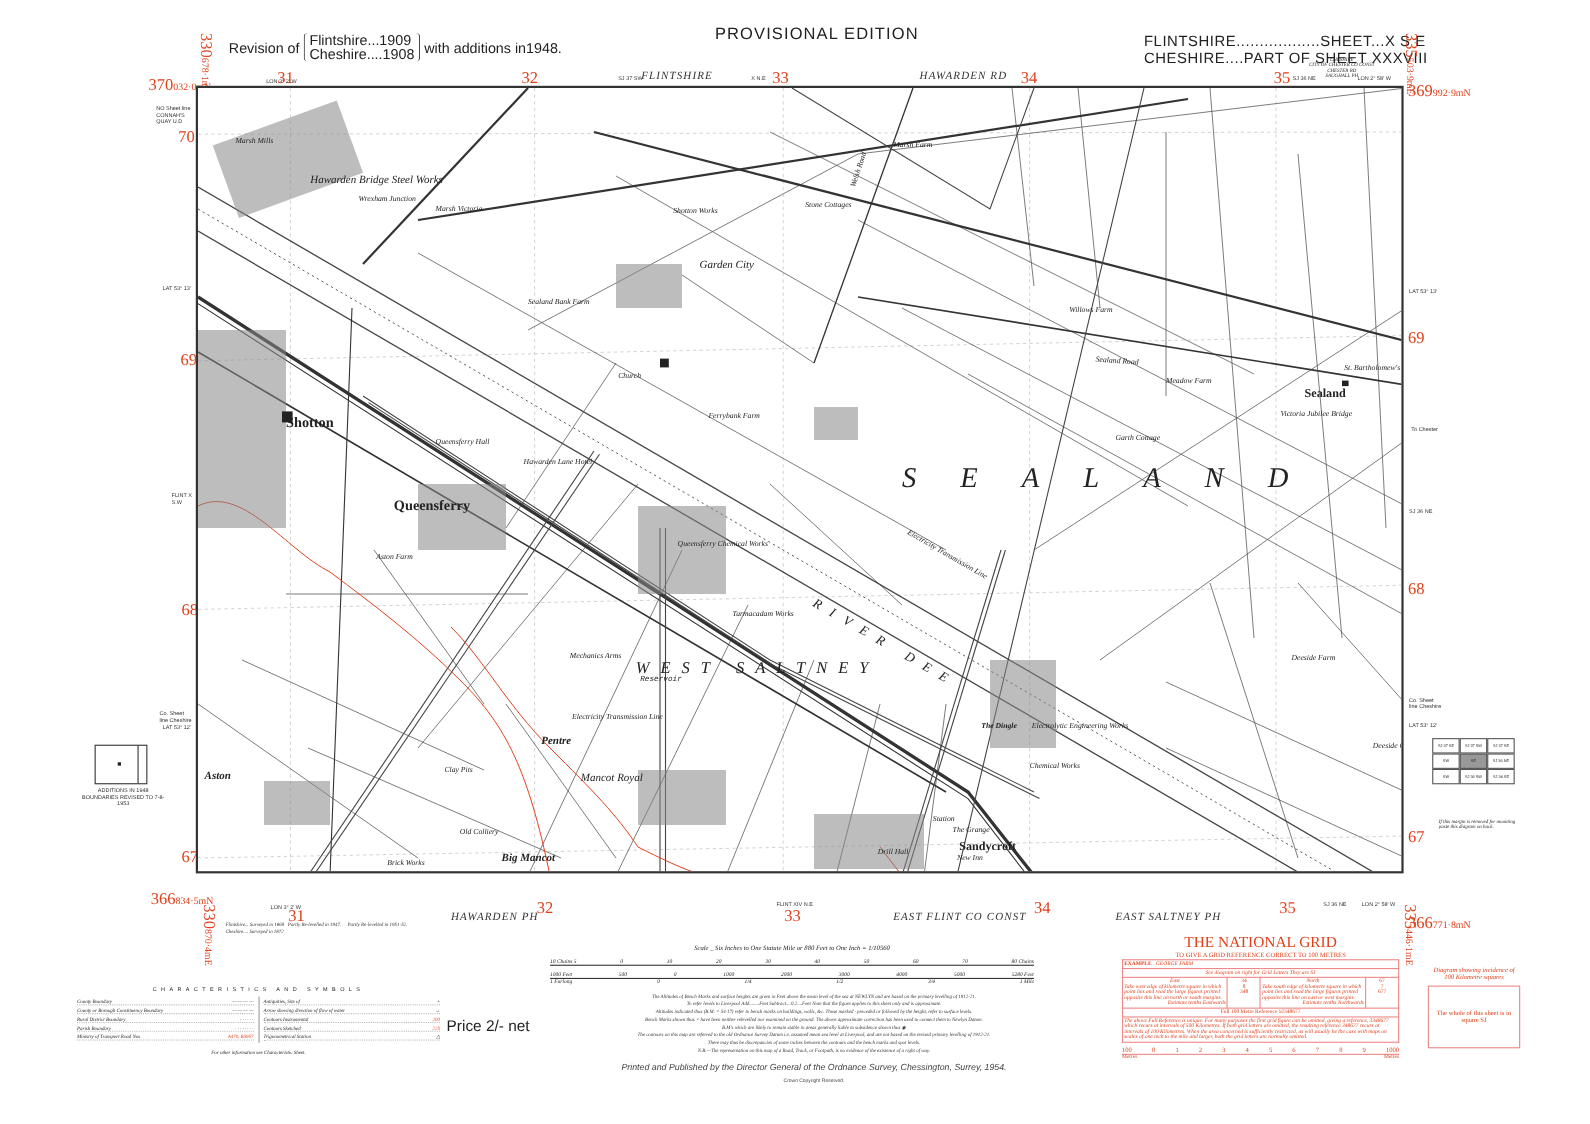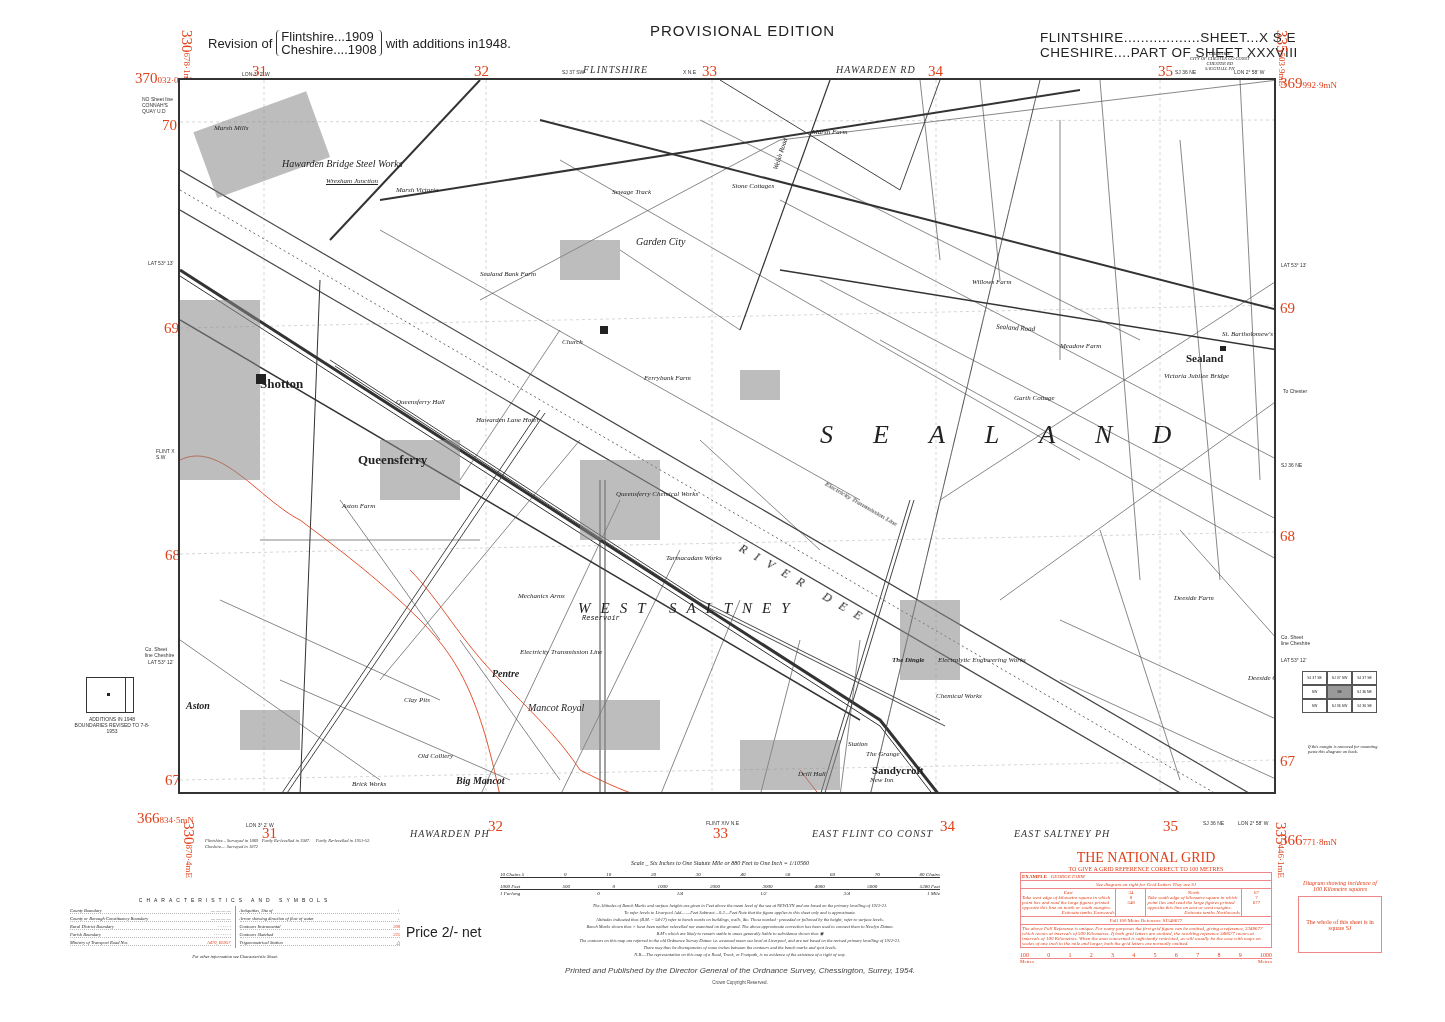--- a/index.html
+++ b/index.html
@@ -224,23 +224,23 @@
     </g>
     <g fill="#222">
       <rect x="420" y="246" width="8" height="8"></rect>
       <rect x="76" y="294" width="10" height="10"></rect>
       <rect x="1040" y="266" width="6" height="5"></rect>
     </g>
   </svg>
 
   <div class="place med" style="left:102px;top:78px;">Hawarden Bridge Steel Works</div>
   <div class="place sm" style="left:34px;top:44px;">Marsh Mills</div>
-  <div class="place sm" style="left:146px;top:97px;text-decoration:underline;">Wrexham Junction</div>
+  <div class="place sm" style="left:146px;top:97px;">Wrexham Junction</div>
   <div class="place sm" style="left:216px;top:106px;">Marsh Victoria</div>
-  <div class="place sm" style="left:432px;top:108px;">Sewage Track</div>
+  <div class="place sm" style="left:432px;top:108px;">Shotton Works</div>
   <div class="place med" style="left:456px;top:156px;">Garden City</div>
   <div class="place sm" style="left:300px;top:190px;">Sealand Bank Farm</div>
   <div class="place sm" style="left:382px;top:258px;">Church</div>
   <div class="place sm" style="left:464px;top:294px;">Ferrybank Farm</div>
   <div class="place sm" style="left:632px;top:48px;">Marsh Farm</div>
   <div class="place sm" style="left:552px;top:102px;">Stone Cottages</div>
   <div class="place sm" style="left:584px;top:70px;transform:rotate(-72deg);">Welsh Road</div>
   <div class="place sm" style="left:792px;top:198px;">Willows Farm</div>
   <div class="place sm" style="left:816px;top:244px;transform:rotate(4deg);">Sealand Road</div>
   <div class="place sm" style="left:880px;top:262px;">Meadow Farm</div>

